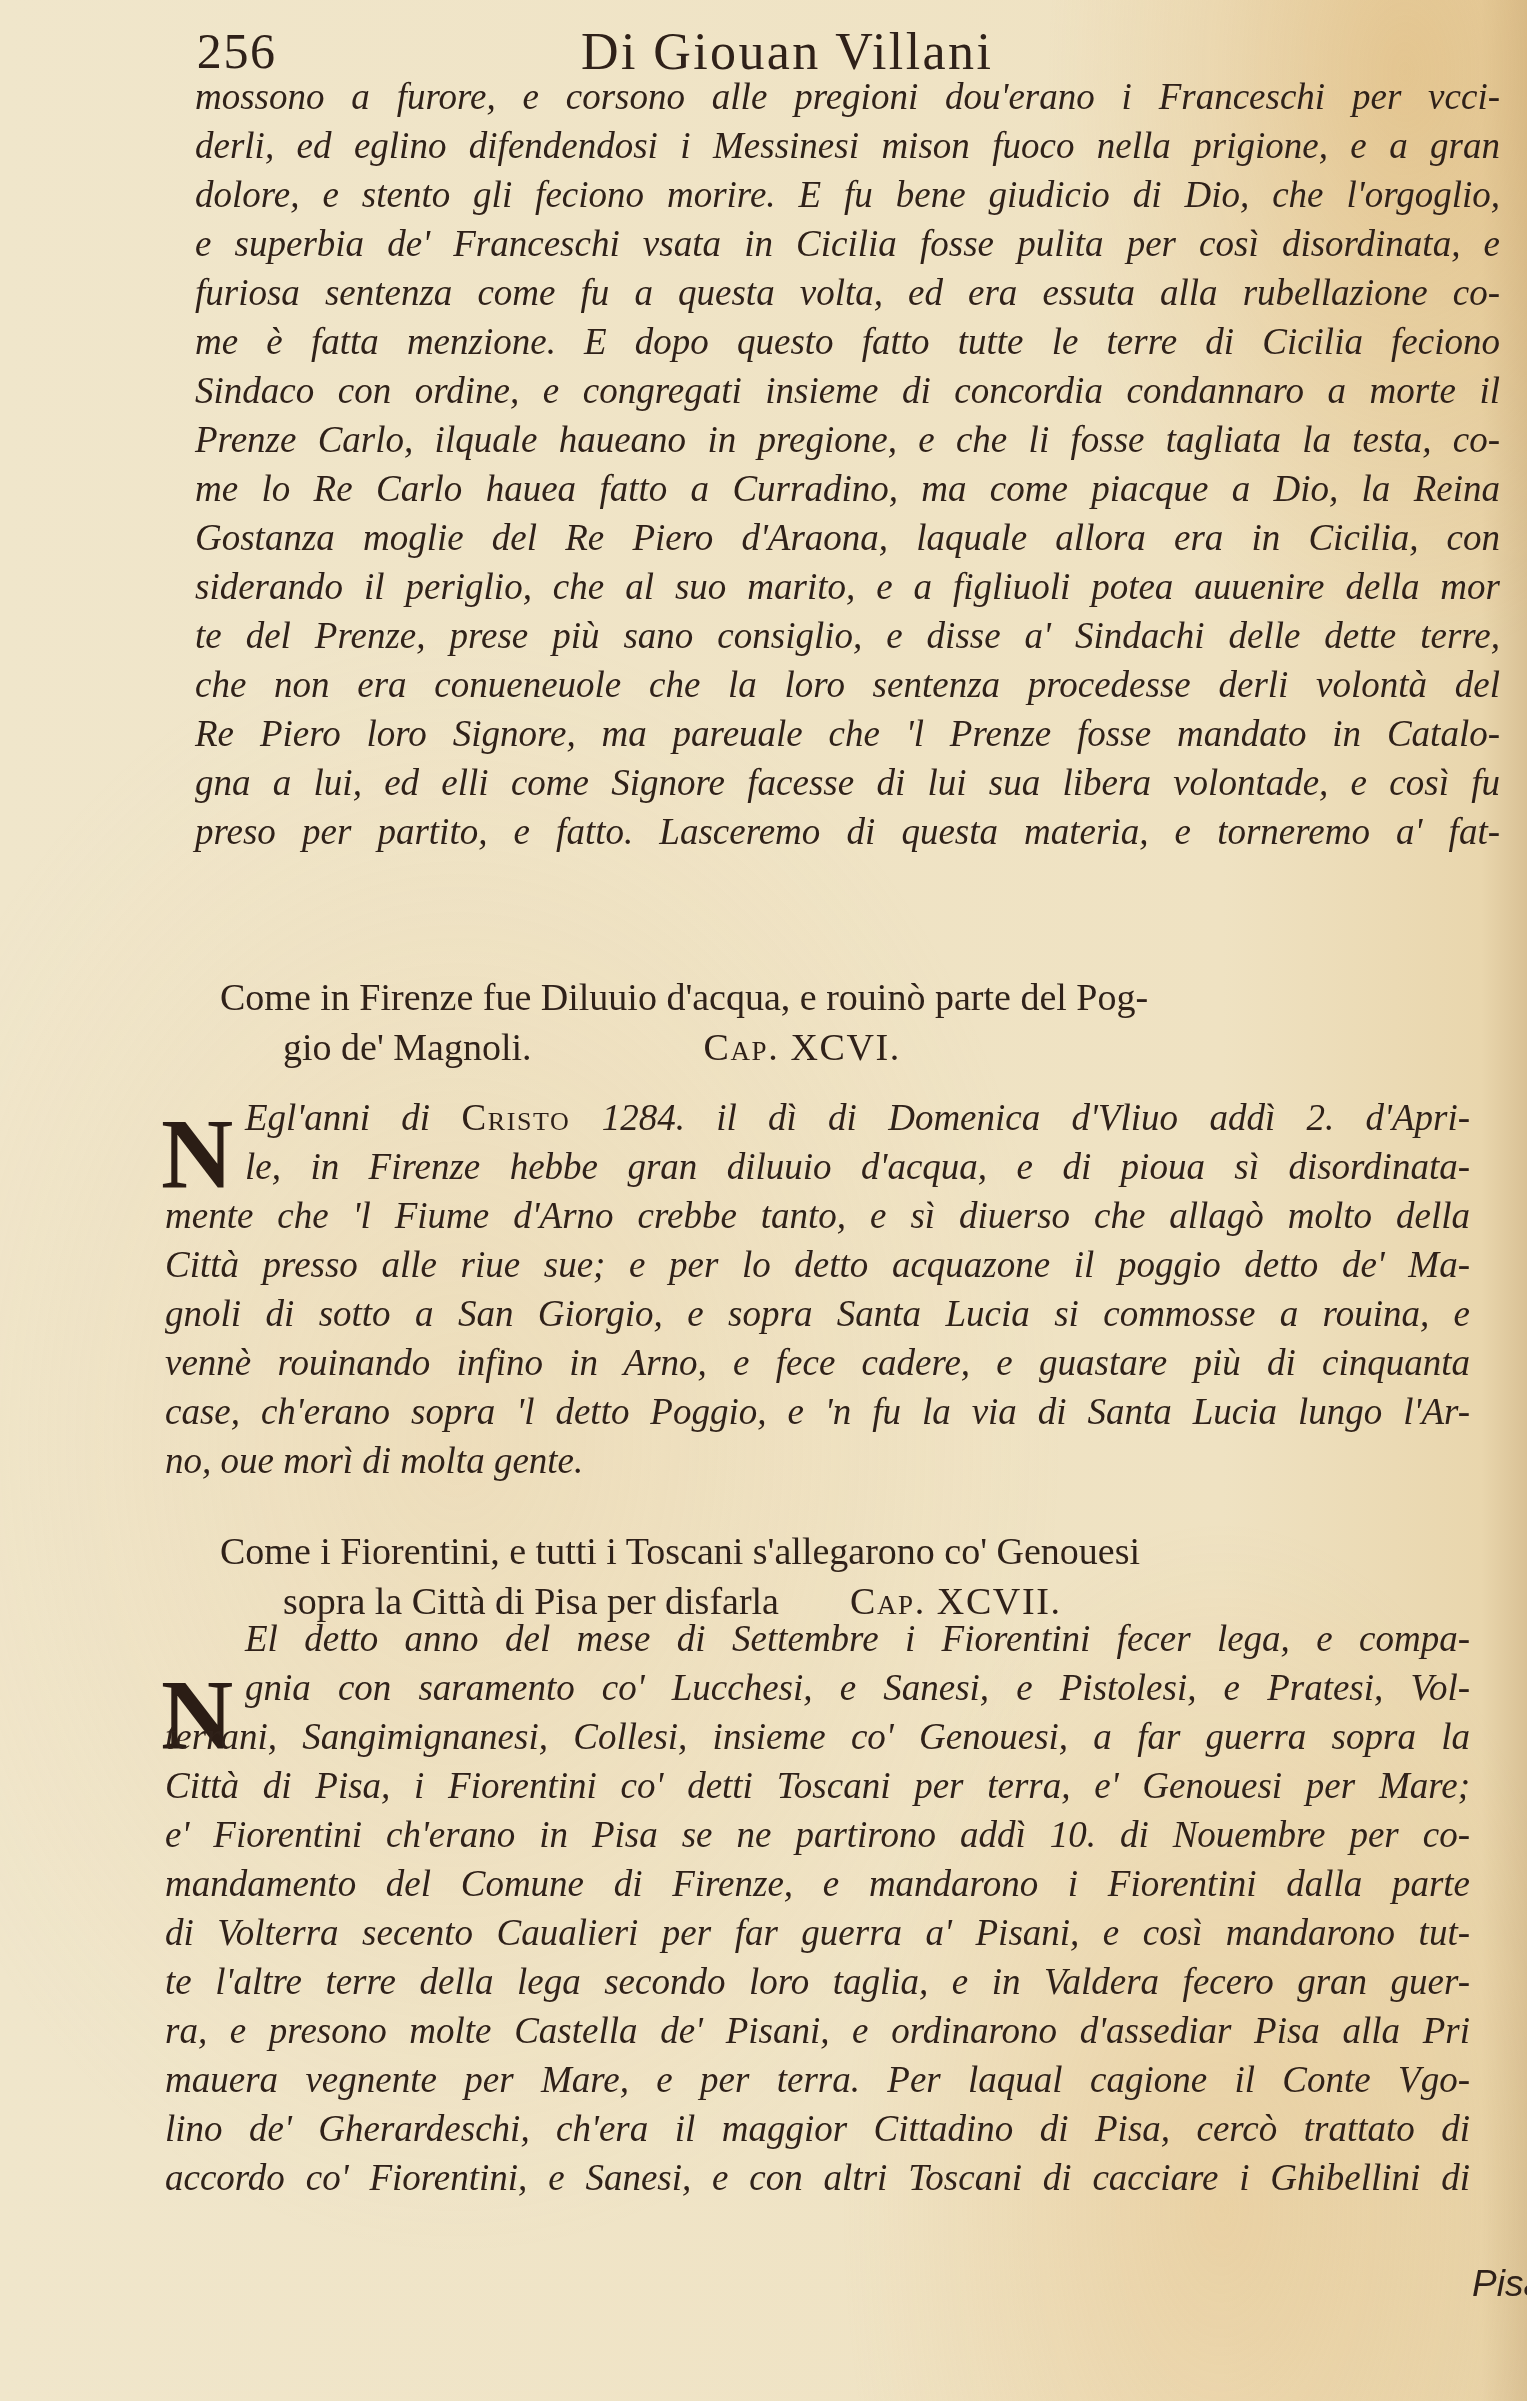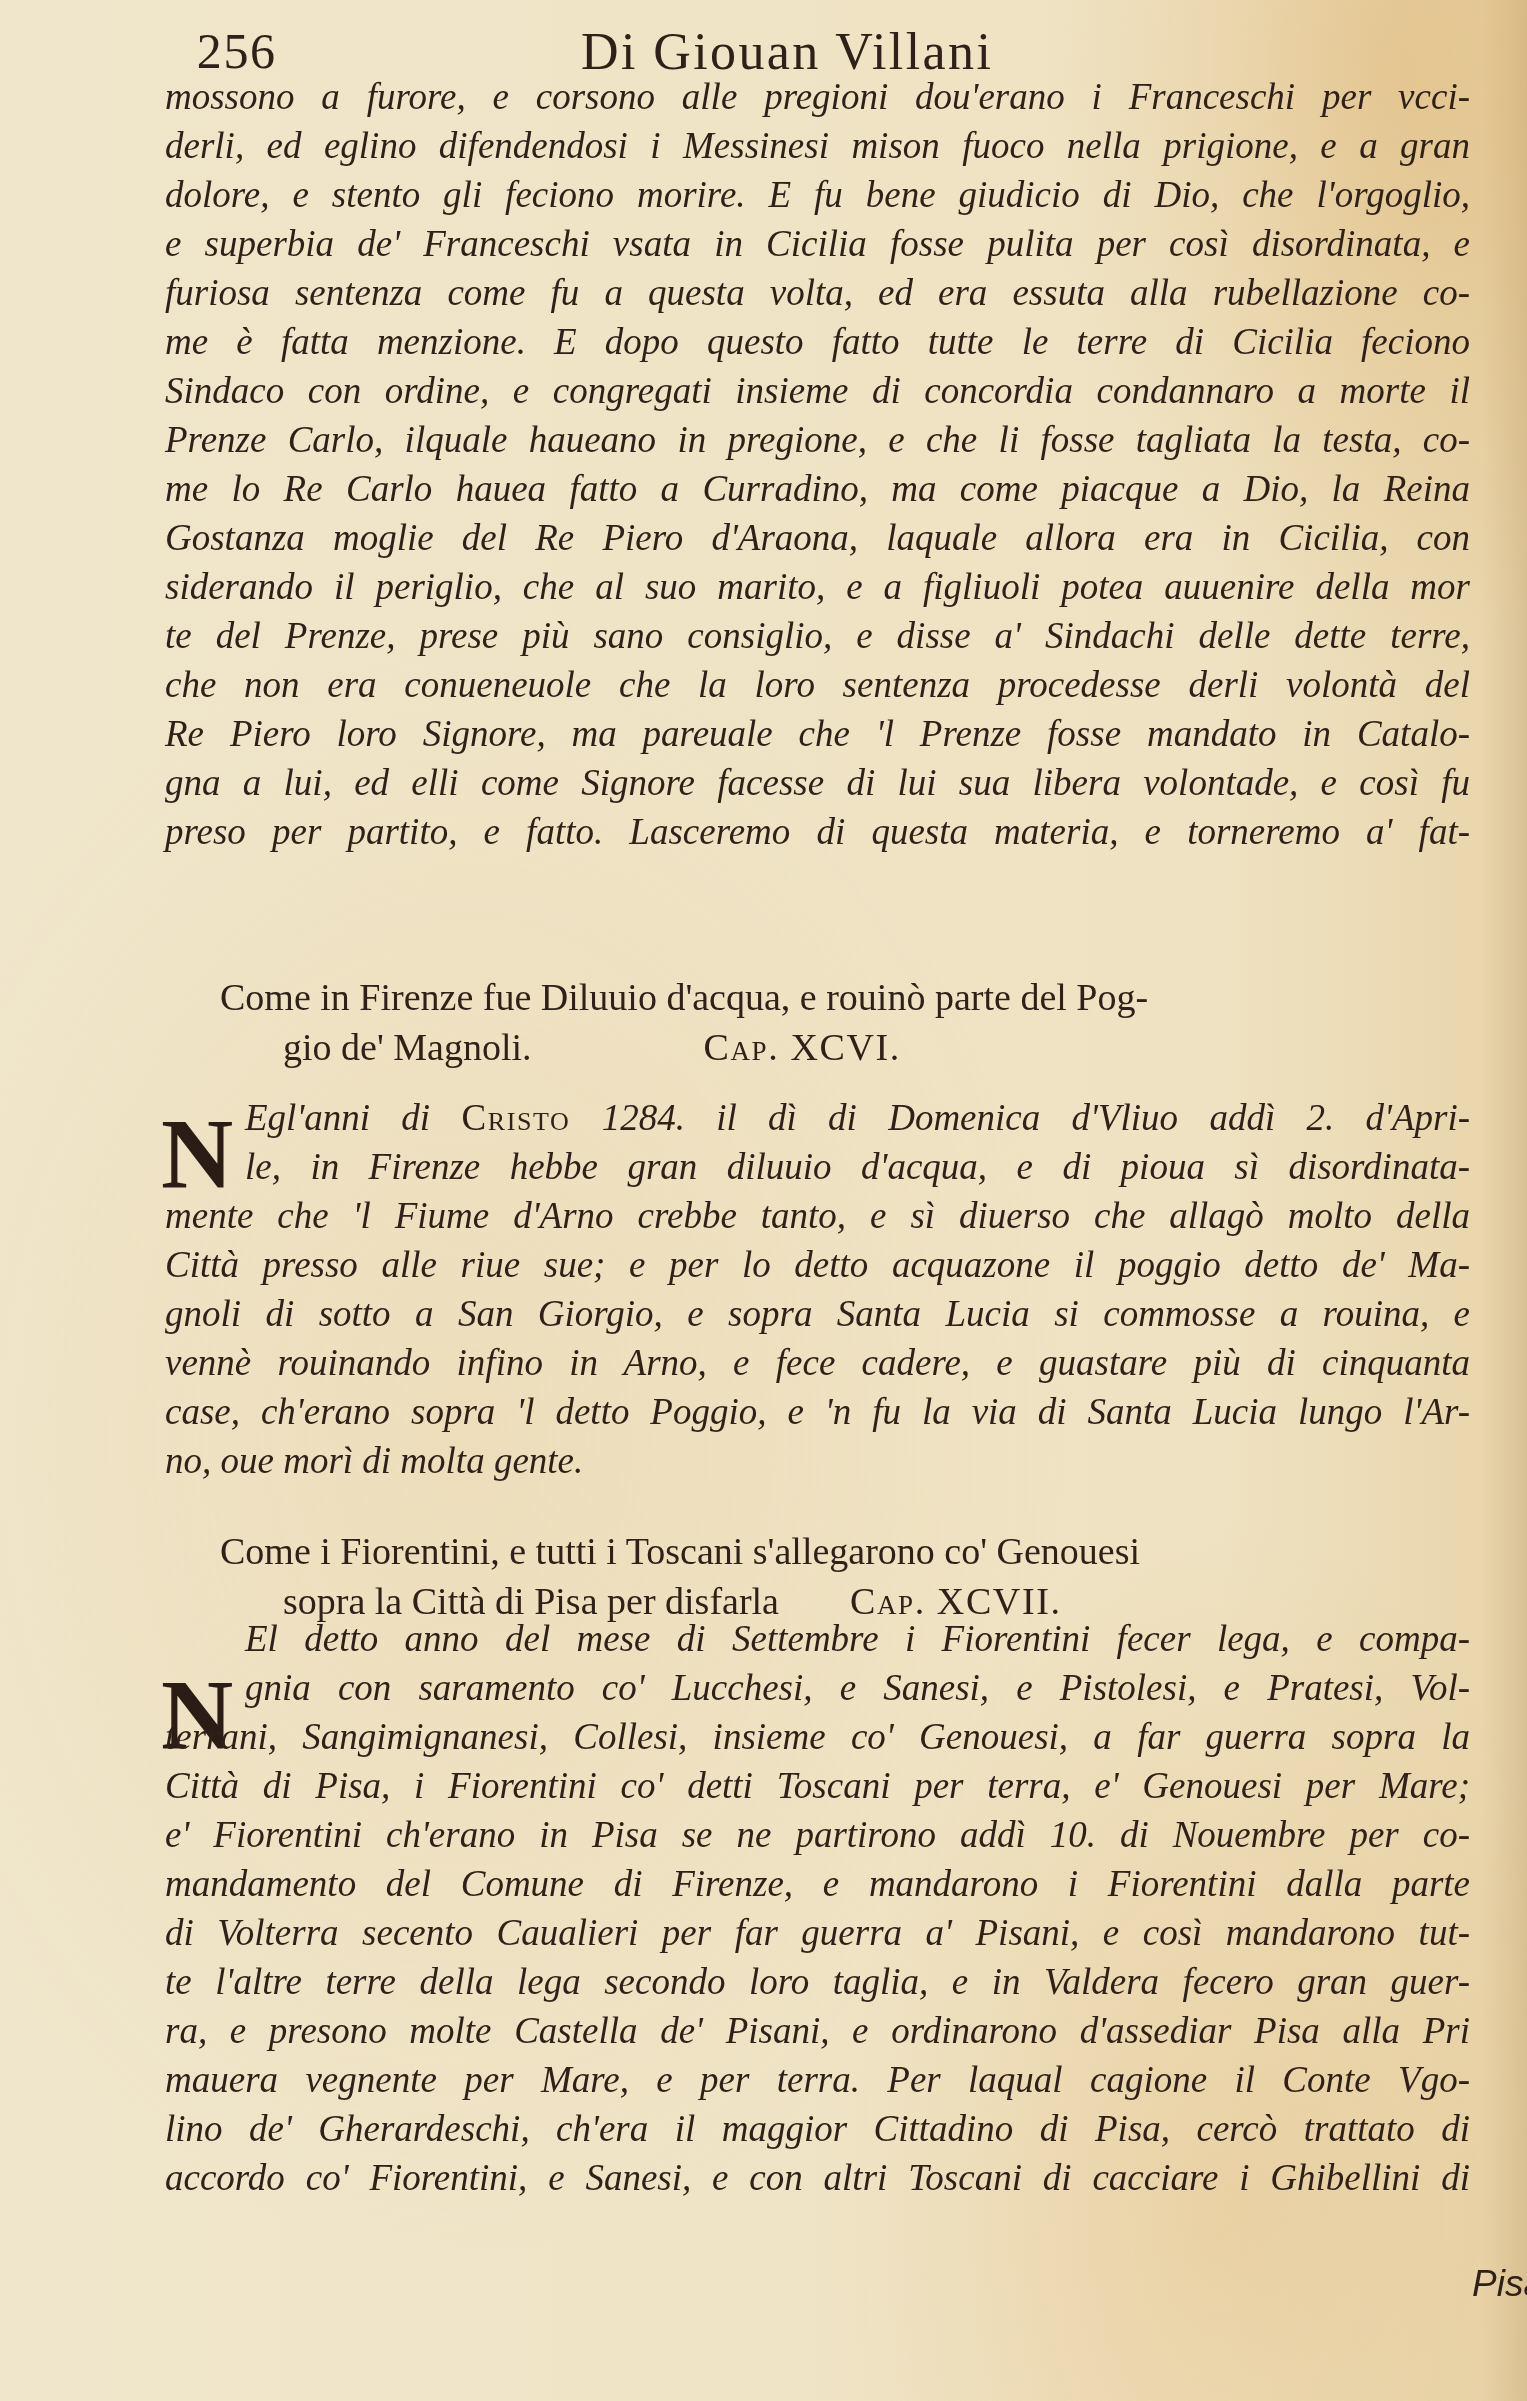--- a/index.html
+++ b/index.html
@@ -22,21 +22,21 @@
 
   .block { position: absolute; left: 165px; width: 1305px; }
   .line {
     display: block; white-space: nowrap; font-style: italic;
     font-family: "Liberation Serif", serif;
     font-size: 37px; height: 49px; line-height: 49px;
     text-align: justify; text-align-last: justify;
     transform-origin: left center;
   }
   .line.last { text-align-last: left; }
-  .body-1 { top: 72px; }
+  .body-1 { top: 72px; margin-left: 30px; }
 
   .chapter-heading { position: absolute; left: 212px; width: 1246px; }
   .chapter-heading .hline {
     display: block; white-space: nowrap;
     font-family: "Liberation Serif", serif; font-style: normal;
     font-size: 38px; height: 50px; line-height: 50px; margin-left: 8px;
   }
   .ch1 { top: 972px; }
   .ch2 { top: 1526px; }
   .hl-2 { padding-left: 63px; }

